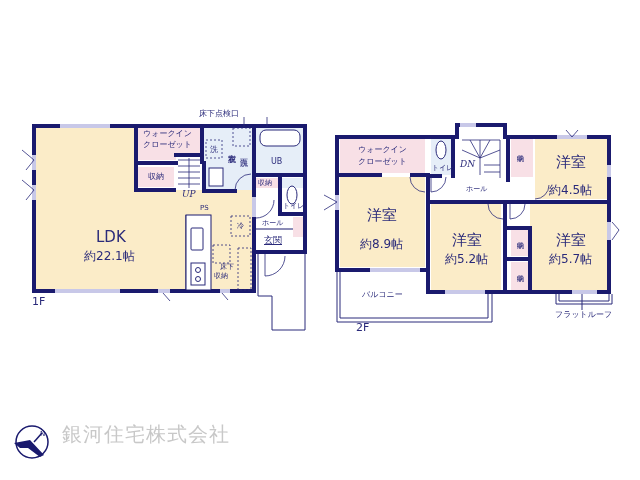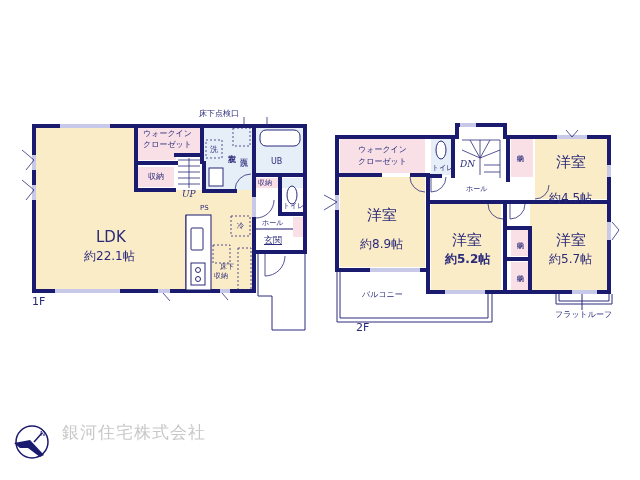--- a/index.html
+++ b/index.html
@@ -4,21 +4,21 @@
 <style>
   html,body{margin:0;padding:0;background:#ffffff;}
   body{width:640px;height:480px;position:relative;overflow:hidden;font-family:"DejaVu Sans","Liberation Sans",sans-serif;color:#2a2a7a;}
   svg{position:absolute;left:0;top:0;}
   .lbl{position:absolute;white-space:nowrap;color:#2a2a7a;line-height:1;}
   .room-name{font-size:15px;}
   .room-size{font-size:12px;}
   .small{font-size:8px;}
   .tiny{font-size:7px;}
   .floor{font-size:11px;color:#2a2a7a;}
-  .company{font-size:17px;color:#c8c8c8;letter-spacing:1px;}
+  .company{font-size:20px;color:#c8c8c8;letter-spacing:1px;}
   .vert{writing-mode:vertical-rl;}
 </style>
 </head>
 <body>
 
 <svg width="640" height="480" viewBox="0 0 640 480" xmlns="http://www.w3.org/2000/svg">
 
   <g>
 
     <polygon points="35,127 136,127 136,190 252,190 252,290 35,290" fill="#fbecc8"></polygon>
@@ -264,23 +264,23 @@
 <div class="lbl floor" style="left:32px;top:296px;">1F</div>
 
 <div class="lbl small" style="left:358px;top:146px;">ウォークイン</div>
 <div class="lbl small" style="left:358px;top:158px;">クローゼット</div>
 <div class="lbl tiny" style="left:432px;top:165px;">トイレ</div>
 <div class="lbl" style="left:460px;top:160px;font-size:9px;font-style:italic;font-family:'DejaVu Serif',serif;">DN</div>
 <div class="lbl tiny" style="left:466px;top:186px;">ホール</div>
 <div class="lbl room-name" style="left:367px;top:208px;">洋室</div>
 <div class="lbl room-size" style="left:360px;top:229px;margin-top:9px;">約8.9帖</div>
 <div class="lbl room-name" style="left:452px;top:233px;">洋室</div>
-<div class="lbl room-size" style="left:445px;top:253px;font-weight:bold;">約5.2帖</div>
+<div class="lbl room-size" style="left:445px;top:253px;">約5.2帖</div>
 <div class="lbl room-name" style="left:556px;top:155px;">洋室</div>
-<div class="lbl room-size" style="left:549px;top:192px;">約4.5帖</div>
+<div class="lbl room-size" style="left:549px;top:184px;">約4.5帖</div>
 <div class="lbl room-name" style="left:556px;top:233px;">洋室</div>
 <div class="lbl room-size" style="left:549px;top:253px;">約5.7帖</div>
 <div class="lbl tiny vert" style="left:516px;top:149px;">収納</div>
 <div class="lbl tiny vert" style="left:516px;top:236px;">収納</div>
 <div class="lbl tiny vert" style="left:516px;top:269px;">収納</div>
 <div class="lbl small" style="left:362px;top:291px;">バルコニー</div>
 <div class="lbl small" style="left:555px;top:311px;">フラットルーフ</div>
 <div class="lbl floor" style="left:356px;top:322px;">2F</div>
 
 <div class="lbl company" style="left:62px;top:424px;">銀河住宅株式会社</div>

